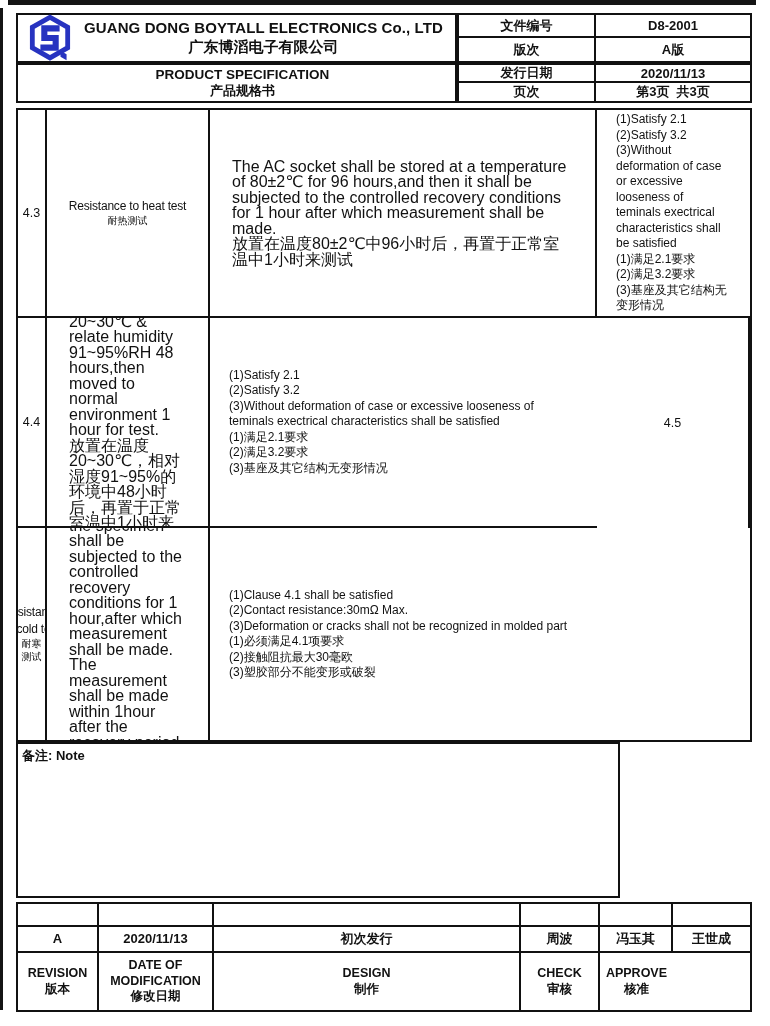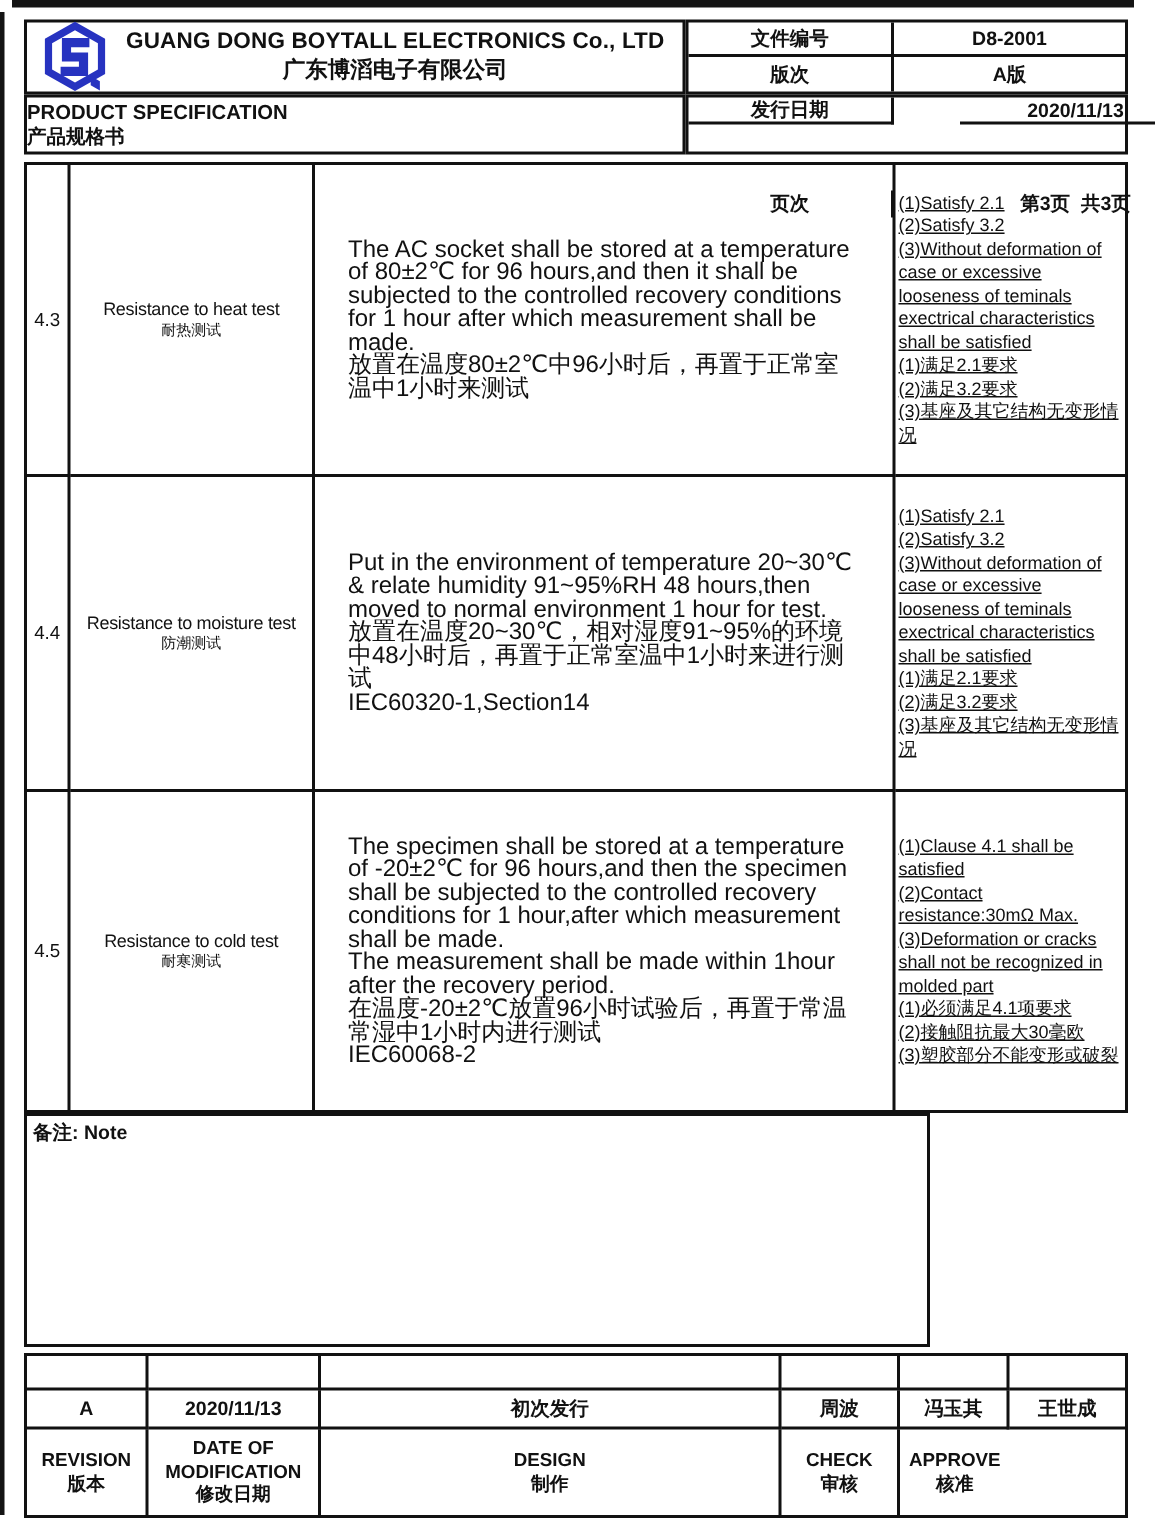--- a/index.html
+++ b/index.html
@@ -5,49 +5,49 @@
   html,body{margin:0;padding:0;background:#ffffff;}
   body{
     width:770px;height:1026px;position:relative;
     font-family:"Liberation Sans","DejaVu Sans",sans-serif;
     color:#111;-webkit-font-smoothing:antialiased;
   }
   .abs{position:absolute;box-sizing:border-box;}
   .bar{background:#141414;}
   .box{border:2px solid #111;}
   .pre{white-space:pre-line;}
-  .flexc{display:flex;align-items:flex-start;justify-content:center;}
+  .flexc{display:flex;align-items:center;justify-content:center;padding-left:12px;}
 
   
   .company-box{left:16px;top:13px;width:441px;height:50px;display:flex;align-items:center;}
   .logo-wrap{margin-left:10px;flex:0 0 auto;display:flex;align-items:center;}
   .company-text{flex:1;text-align:center;line-height:1.25;}
   .company-en{font-size:15px;font-weight:bold;letter-spacing:0.1px;}
   .company-cn{font-size:15px;font-weight:bold;}
   .product-box{left:16px;top:63px;width:441px;height:40px;flex-direction:column;line-height:1.3;}
   .product-en{font-size:13.5px;font-weight:bold;}
   .product-cn{font-size:13px;font-weight:bold;}
 
   .info-grid{display:grid;}
   .info-top{left:457px;top:13px;width:295px;height:50px;grid-template-columns:137px 154px;grid-template-rows:23px 23px;}
-  .info-bottom{left:457px;top:63px;width:295px;height:40px;grid-template-columns:137px 154px;grid-template-rows:18px 18px;gap:44px;}
+  .info-bottom{left:457px;top:63px;width:295px;height:40px;grid-template-columns:137px 154px;grid-template-rows:18px 18px;}
   .info-cell{display:flex;align-items:center;justify-content:center;font-size:13px;font-weight:bold;white-space:pre;}
   .bd-r{border-right:2px solid #111;}
   .bd-b{border-bottom:2px solid #111;}
 
   
   .main-table{left:16px;top:108px;width:736px;height:634px;display:grid;
     grid-template-columns:29px 163px 387px 153px;grid-template-rows:208px 210px 212px;}
   .cell{box-sizing:border-box;overflow:hidden;}
   .c-num{display:flex;align-items:center;justify-content:center;font-size:12.5px;}
   .c-name{display:flex;flex-direction:column;align-items:center;justify-content:center;text-align:center;line-height:1.35;}
   .name-en{font-size:12px;letter-spacing:-0.2px;}
   .name-cn{font-size:10px;}
   .c-desc{display:flex;align-items:center;padding:4px 22px;font-size:16px;line-height:15.5px;word-break:break-word;}
-  .c-crit{display:flex;align-items:center;padding:4px 2px;font-size:12px;line-height:15.5px;word-break:break-word;text-decoration:underline;}
+  .c-crit{display:flex;align-items:center;padding:4px 19px;font-size:12px;line-height:15.5px;word-break:break-word;}
 
   
   .note-box{left:16px;top:742px;width:604px;height:156px;padding:2px 4px;}
   .note-label{font-size:13px;font-weight:bold;}
 
   
   .rev-table{left:16px;top:902px;width:736px;height:110px;display:grid;
     grid-template-columns:81px 115px 307px 79px 73px 77px;grid-template-rows:23px 26px 57px;}
   .r-cell{display:flex;align-items:center;justify-content:center;text-align:center;
     font-size:13px;font-weight:bold;line-height:1.25;overflow:hidden;}
@@ -108,24 +108,20 @@
   <div class="cell c-crit bd-b">
     <div class="pre">(1)Satisfy 2.1
 (2)Satisfy 3.2
 (3)Without deformation of case or excessive looseness of teminals exectrical characteristics shall be satisfied
 (1)满足2.1要求
 (2)满足3.2要求
 (3)基座及其它结构无变形情况</div>
   </div>
 
   <div class="cell c-num bd-r bd-b">4.4</div>
-  <div class="cell c-name bd-r bd-b">
-    <div class="name-en">Resistance to moisture test</div>
-    <div class="name-cn">防潮测试</div>
-  </div>
   <div class="cell c-desc bd-r bd-b">
     <div class="pre">Put in the environment of temperature 20~30℃ &amp; relate humidity 91~95%RH 48 hours,then moved to normal environment 1 hour for test.
 放置在温度20~30℃，相对湿度91~95%的环境中48小时后，再置于正常室温中1小时来进行测试
 IEC60320-1,Section14</div>
   </div>
   <div class="cell c-crit bd-b">
     <div class="pre">(1)Satisfy 2.1
 (2)Satisfy 3.2
 (3)Without deformation of case or excessive looseness of teminals exectrical characteristics shall be satisfied
 (1)满足2.1要求

